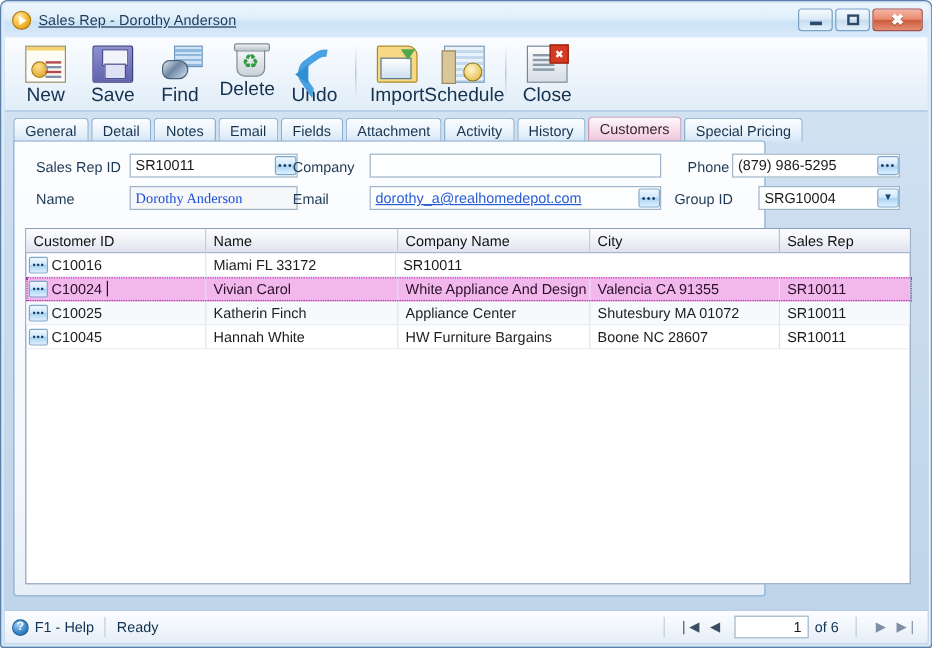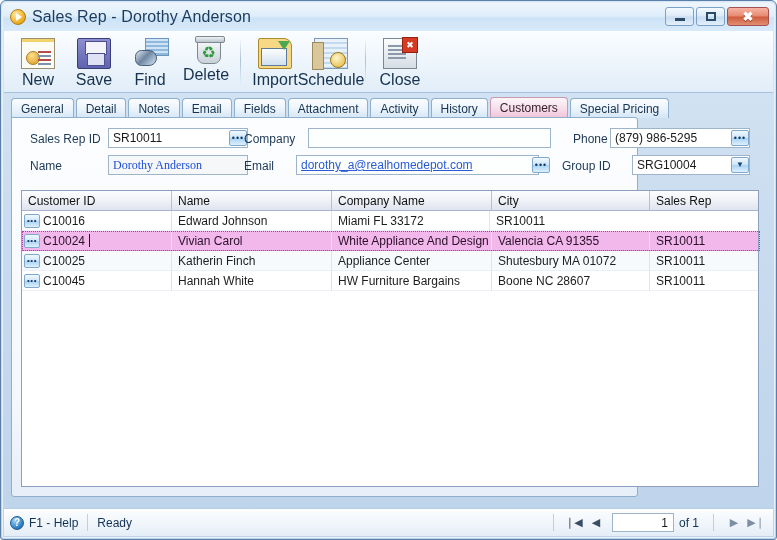--- a/index.html
+++ b/index.html
@@ -50,23 +50,24 @@
   }
   #app-icon::after {
     content: "";
     position: absolute;
     left: 5px; top: 3px;
     border-left: 6px solid #fffdf3;
     border-top: 4px solid transparent;
     border-bottom: 4px solid transparent;
   }
   #title-text {
-    font-size: 16px;
+    font-size: 12px;
     color: #1b3a5c;
     letter-spacing: .1px;
+    text-decoration: underline;
   }
   #win-buttons {
     position: absolute;
     right: 5px; top: 4px;
     display: flex; gap: 2px;
   }
   .winbtn {
     width: 29px; height: 19px;
     border: 1px solid #7ba2c6;
     border-radius: 3px;
@@ -340,20 +341,24 @@
       <div class="lbl">Save</div>
     </div>
     <div class="tbtn">
       <div class="glyph ic-find"></div>
       <div class="lbl">Find</div>
     </div>
     <div class="tbtn">
       <div class="glyph ic-del"></div>
       <div class="lbl">Delete</div>
     </div>
+    <div class="tbtn">
+      <div class="glyph ic-undo"></div>
+      <div class="lbl">Undo</div>
+    </div>
     <div class="tb-sep"></div>
     <div class="tbtn">
       <div class="glyph ic-import"></div>
       <div class="lbl">Import</div>
     </div>
     <div class="tbtn">
       <div class="glyph ic-sched"></div>
       <div class="lbl">Schedule</div>
     </div>
     <div class="tb-sep"></div>
@@ -418,21 +423,21 @@
     <div class="ellipsis-btn" style="left:719px; top:12px;">
       <span>•••</span>
     </div>
 
     <div class="field-label" style="left:18px; top:41px;">Name</div>
     <div class="txtbox readonly" style="left:96px; top:37px; width:140px;">
       <span>Dorothy Anderson</span>
     </div>
 
     <div class="field-label" style="left:232px; top:41px;">Email</div>
-    <div class="txtbox blank linky" style="left:284px; top:37px; width:243px;">
+    <div class="txtbox blank linky" style="left:296px; top:37px; width:243px;">
       <span>dorothy_a@realhomedepot.com</span>
     </div>
     <div class="ellipsis-btn" style="left:520px; top:39px;">
       <span>•••</span>
     </div>
 
     <div class="field-label" style="left:550px; top:41px;">Group ID</div>
     <div class="txtbox" style="left:620px; top:37px; width:118px;">
       <span>SRG10004</span>
     </div>
@@ -447,21 +452,20 @@
         <div class="hcell" style="width:160px;">Company Name</div>
         <div class="hcell" style="width:158px;">City</div>
         <div class="hcell" style="width:108px; border-right:none;">Sales Rep</div>
       </div>
 
       <div class="grow">
         <div class="gcell first" style="width:150px;">
           <span class="rowbtn">•••</span>
           <span>C10016</span>
         </div>
-        <div class="gcell" style="width:160px;">Edward Johnson</div>
         <div class="gcell" style="width:158px;">Miami FL 33172</div>
         <div class="gcell" style="width:108px; border-right:none;">SR10011</div>
       </div>
 
       <div class="grow sel">
         <div class="gcell first" style="width:150px;">
           <span class="rowbtn">•••</span>
           <span>C10024</span>
             <span class="caret"></span>
         </div>
@@ -503,19 +507,19 @@
     <div class="sb-sep"></div>
     <div class="sb-text">Ready</div>
 
     <div id="nav">
       <div class="sb-sep"></div>
       <div class="navbtn on">❘◀</div>
       <div class="navbtn on">◀</div>
       <div id="pagebox">
         <span>1</span>
       </div>
-      <div id="ofpages">of 1</div>
+      <div id="ofpages">of 6</div>
       <div class="sb-sep"></div>
       <div class="navbtn">▶</div>
       <div class="navbtn">▶❘</div>
     </div>
   </div>
 </div>
 
 </body></html>

